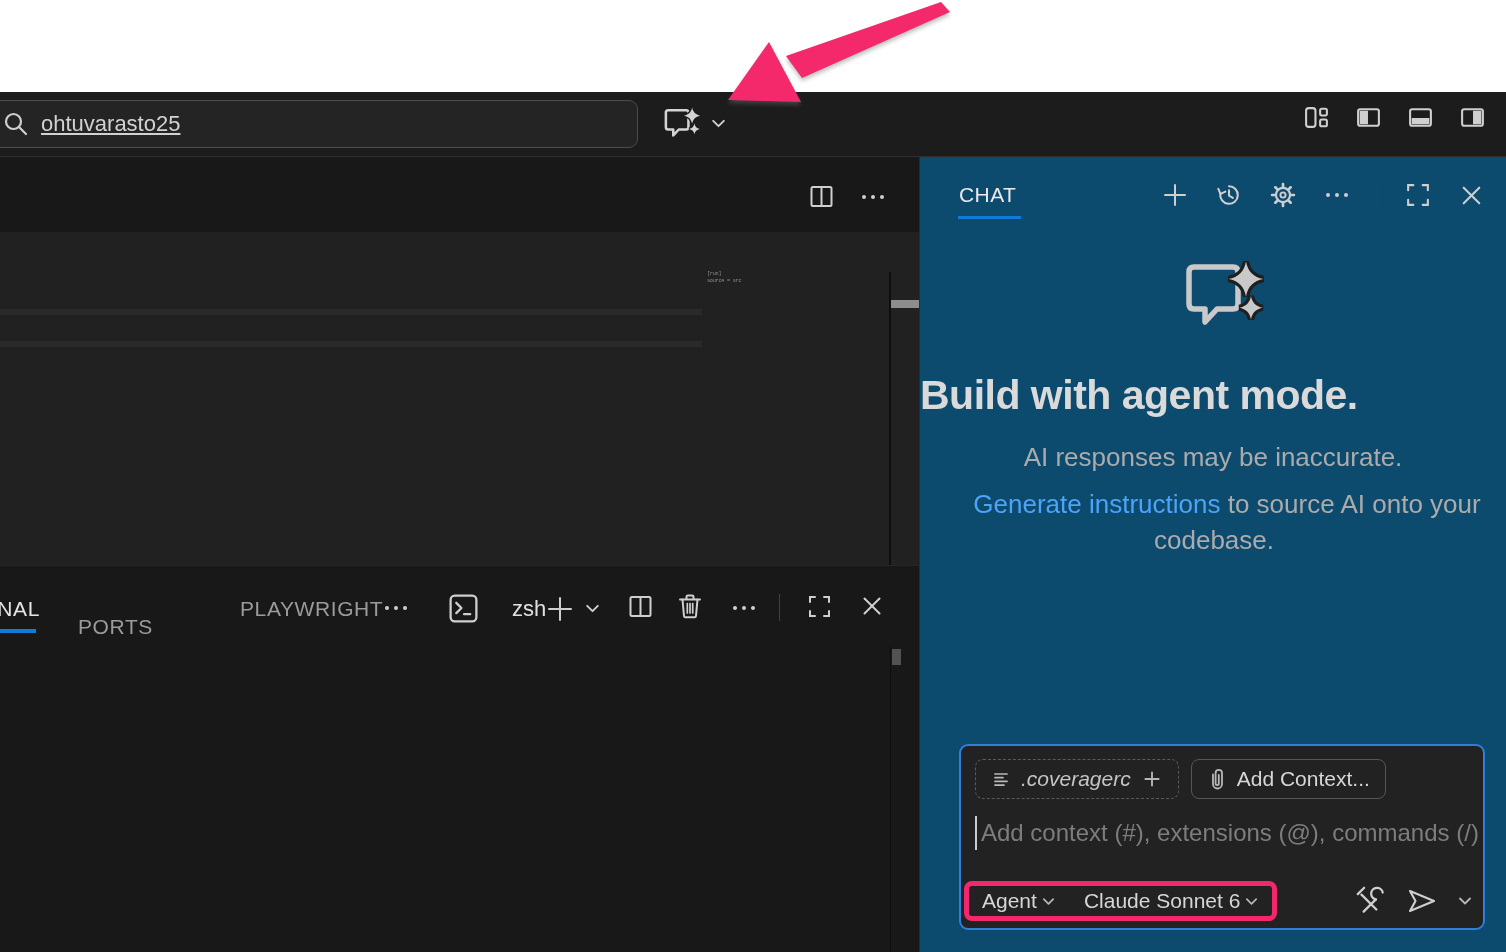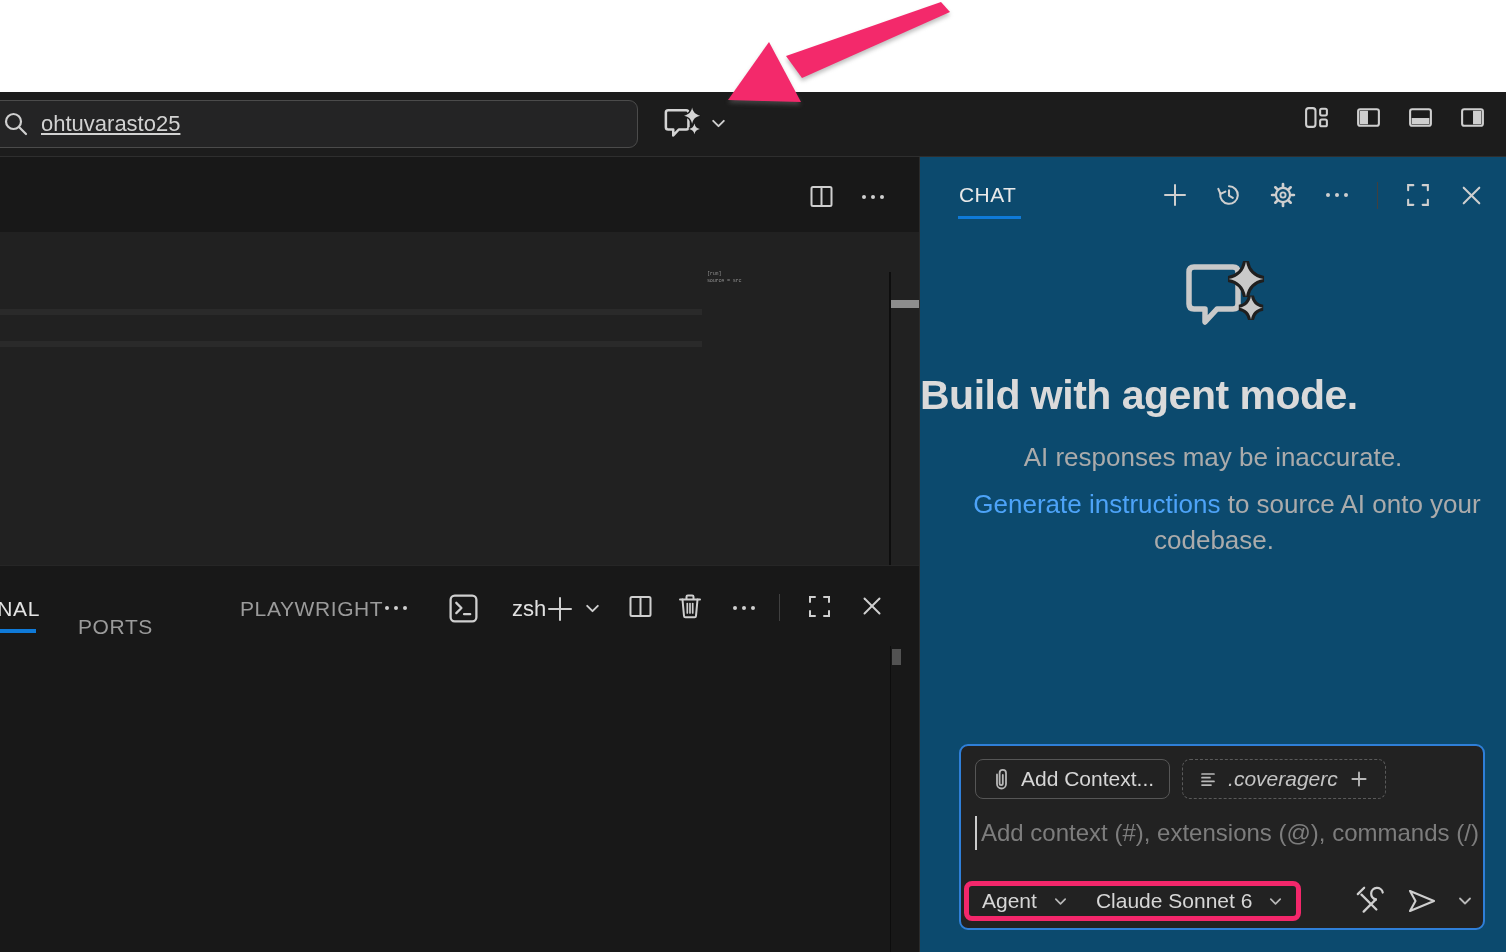--- a/index.html
+++ b/index.html
@@ -66,21 +66,21 @@
         border:1px solid #565656;border-radius:8px;box-sizing:border-box;
         font-size:21px;color:#d6d6d6;white-space:nowrap;}
   .chip-dashed{border-style:dashed;border-color:#5a5a5a;color:#c4c4c4;}
   .chip-dashed .att-name{font-style:italic;}
   .input-row{display:flex;align-items:center;margin-top:17px;overflow:hidden;white-space:nowrap;}
   .caret{width:2px;height:34px;background:#cccccc;flex:none;margin-right:4px;}
   .placeholder{font-size:24px;color:#7d7d7d;white-space:nowrap;}
   .bottom-row{position:absolute;left:3px;right:10px;bottom:7px;display:flex;align-items:center;}
   .picker-highlight{display:inline-flex;align-items:center;gap:28px;border:5px solid #f3276b;
                     border-radius:8px;padding:3px 13px 3px 13px;background:transparent;}
-  .picker{display:inline-flex;align-items:center;gap:16px;font-size:21px;color:#d6d6d6;white-space:nowrap;}
+  .picker{display:inline-flex;align-items:center;gap:4px;font-size:21px;color:#d6d6d6;white-space:nowrap;}
   .input-actions{margin-left:auto;display:flex;align-items:center;gap:17px;}
 </style>
 </head>
 <body>
 
 <div class="screen">
 
   <svg id="arrow-overlay" class="abs" width="1506" height="135" viewBox="0 0 1506 135">
     <polygon points="941,2 950,12 802,78 786,56" fill="#f3296b"></polygon>
     <polygon points="728,100 769,42 801,102" fill="#f3296b"></polygon>
@@ -309,44 +309,44 @@
         <path d="M65 3.5 C66.8 13.5 72.5 19.2 82.5 21 C72.5 22.8 66.8 28.5 65 38.5 C63.2 28.5 57.5 22.8 47.5 21 C57.5 19.2 63.2 13.5 65 3.5 Z" fill="#c9c9c9" stroke="#1f1f1f" stroke-width="6" paint-order="stroke"></path>
         <path d="M70 38 C71.2 44.7 75 48.5 81.7 49.7 C75 50.9 71.2 54.7 70 61.4 C68.8 54.7 65 50.9 58.3 49.7 C65 48.5 68.8 44.7 70 38 Z" fill="#c9c9c9" stroke="#1f1f1f" stroke-width="6" paint-order="stroke"></path>
       </svg>
     </span>
     <div class="welcome-heading">Build with agent mode.</div>
     <div class="welcome-disclaimer">AI responses may be inaccurate.</div>
     <div class="welcome-instructions"><span class="link">Generate instructions</span><span> to source AI onto your codebase.</span></div>
 
     <div class="chat-input">
       <div class="chip-row">
-        <span class="chip">
-          <span class="icon-dim">
-            <svg width="20" height="27" viewBox="0 0 20 26" fill="none" stroke="currentColor" stroke-width="1.8" stroke-linecap="round">
-              <path d="M6 8 V17.5 a4.5 4.5 0 0 0 9 0 V6.5 a3.2 3.2 0 0 0 -6.4 0 V17 a1.6 1.6 0 0 0 3.2 0 V8.5"></path>
-            </svg>
-          </span>
-          <span>Add Context...</span>
-        </span>
         <span class="chip chip-dashed">
           <span class="icon-dim">
             <svg width="20" height="20" viewBox="0 0 20 20" stroke="currentColor" stroke-width="1.7" stroke-linecap="round">
               <line x1="4" y1="5" x2="16" y2="5"></line>
               <line x1="4" y1="8.7" x2="12" y2="8.7"></line>
               <line x1="4" y1="12.4" x2="16" y2="12.4"></line>
               <line x1="4" y1="16.1" x2="13" y2="16.1"></line>
             </svg>
           </span>
           <span class="att-name">.coveragerc</span>
           <span class="icon-dim">
             <svg width="22" height="22" viewBox="0 0 20 20" stroke="currentColor" stroke-width="1.7" stroke-linecap="round">
               <line x1="10" y1="4" x2="10" y2="16"></line>
               <line x1="4" y1="10" x2="16" y2="10"></line>
             </svg>
           </span>
+        </span>
+        <span class="chip">
+          <span class="icon-dim">
+            <svg width="20" height="27" viewBox="0 0 20 26" fill="none" stroke="currentColor" stroke-width="1.8" stroke-linecap="round">
+              <path d="M6 8 V17.5 a4.5 4.5 0 0 0 9 0 V6.5 a3.2 3.2 0 0 0 -6.4 0 V17 a1.6 1.6 0 0 0 3.2 0 V8.5"></path>
+            </svg>
+          </span>
+          <span>Add Context...</span>
         </span>
       </div>
 
       <div class="input-row">
         <span class="caret"></span>
         <span class="placeholder">Add context (#), extensions (@), commands (/)</span>
       </div>
 
       <div class="bottom-row">
         <span class="picker-highlight">

